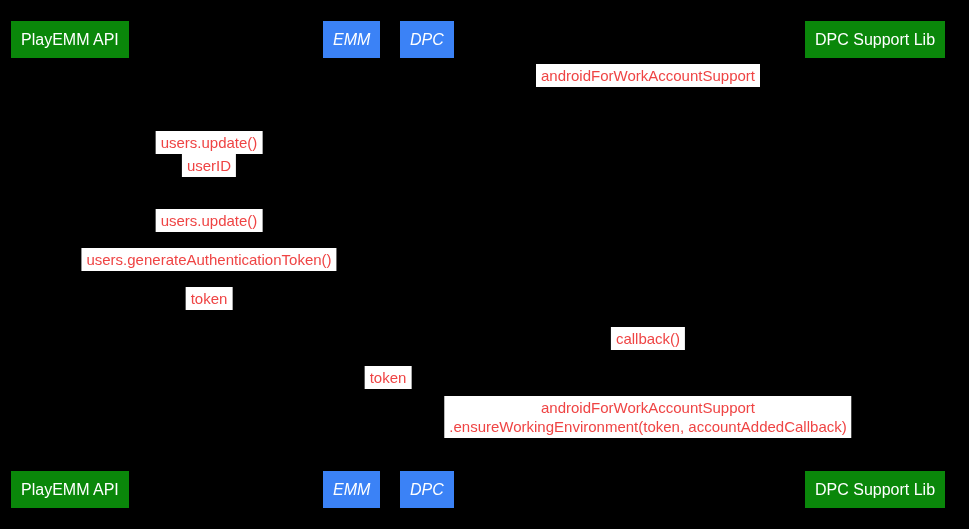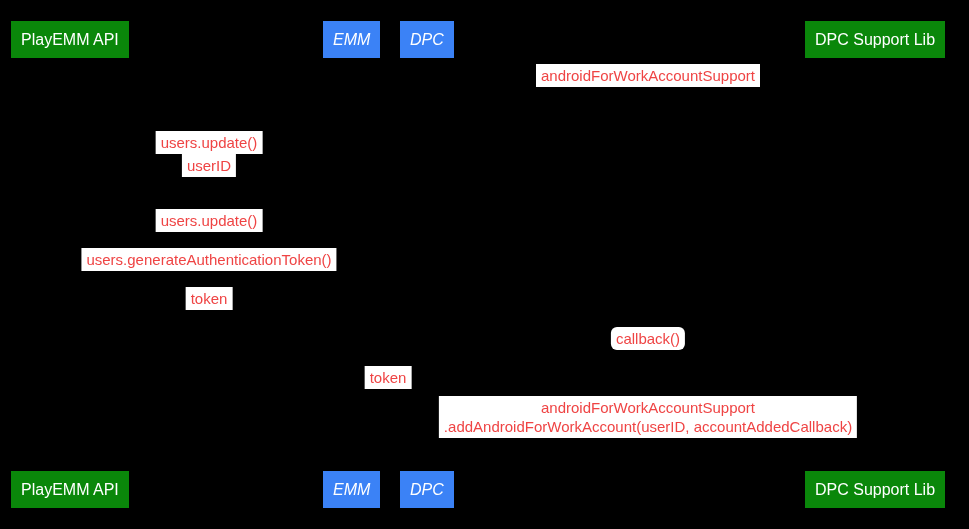--- a/index.html
+++ b/index.html
@@ -58,27 +58,27 @@
   <div class="msg" style="left:209px; top:131px;">users.update()</div>
 
   <div class="msg" style="left:209px; top:154px;">userID</div>
 
   <div class="msg" style="left:209px; top:209px;">users.update()</div>
 
   <div class="msg" style="left:209px; top:248px;">users.generateAuthenticationToken()</div>
 
   <div class="msg" style="left:209px; top:287px;">token</div>
 
-  <div class="msg" style="left:648px; top:327px;border-radius:6px;">callback()</div>
+  <div class="msg" style="left:648px; top:327px;">callback()</div>
 
   <div class="msg" style="left:388px; top:366px;">token</div>
 
   <div class="msg" style="left:648px; top:396px;">
     <span class="line">androidForWorkAccountSupport</span>
-    <span class="line">.addAndroidForWorkAccount(userID, accountAddedCallback)</span>
+    <span class="line">.ensureWorkingEnvironment(token, accountAddedCallback)</span>
   </div>
 
   <div class="actor green" style="left:11px;  top:471px;">PlayEMM API</div>
   <div class="actor blue" style="left:323px; top:471px;">EMM</div>
   <div class="actor blue" style="left:400px; top:471px;">DPC</div>
   <div class="actor green" style="left:805px; top:471px;">DPC Support Lib</div>
 
 </div>
 
 </body></html>

